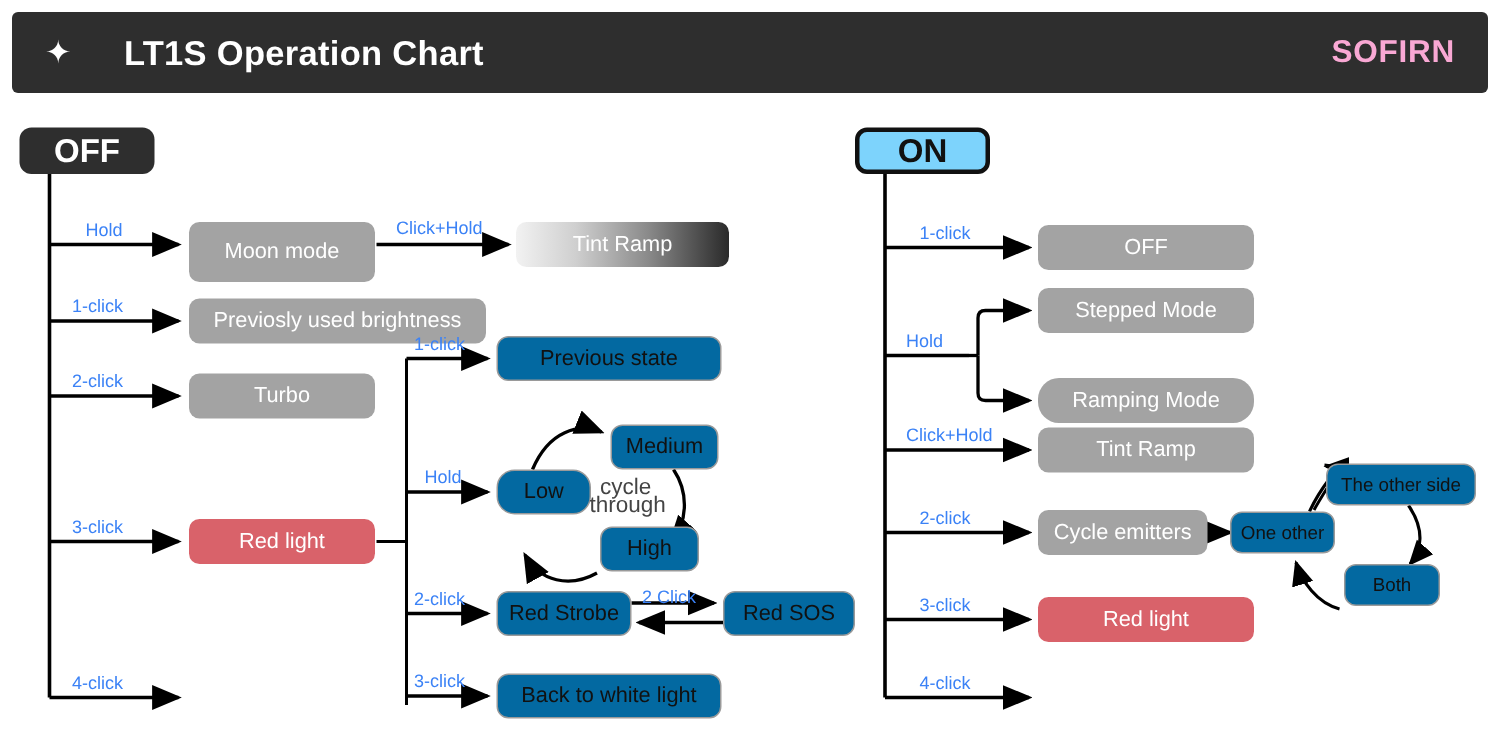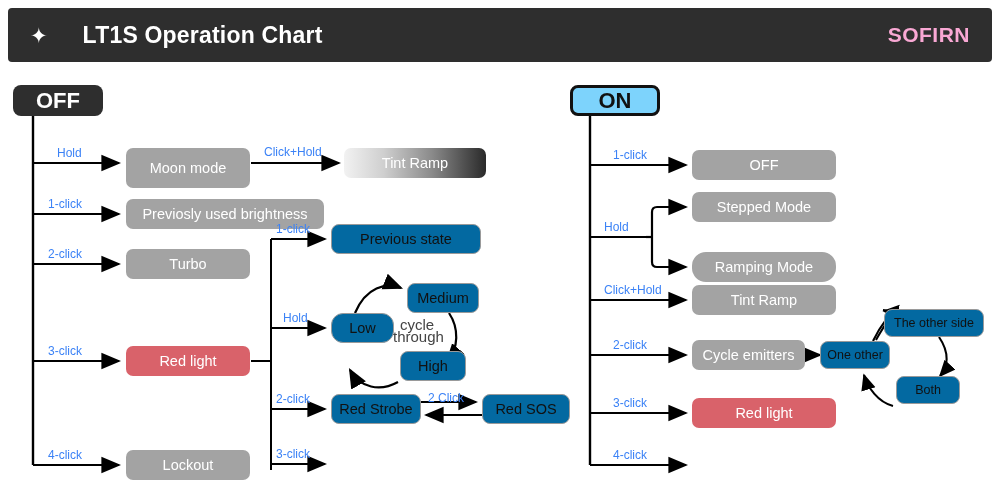--- a/index.html
+++ b/index.html
@@ -105,35 +105,35 @@
     <path d="M893,336 C878,332 868,318 864,305" stroke="#000" stroke-width="2.1" fill="none" marker-end="url(#arL)"></path>
   </svg>
 
   <div class="n root-off" style="left:13px;top:15px;width:90px;height:31px;">OFF</div>
 
   <div class="n gray" style="left:126px;top:78px;width:124px;height:40px;">Moon mode</div>
   <div class="n ramp" style="left:344px;top:78px;width:142px;height:30px;">Tint Ramp</div>
   <div class="n gray" style="left:126px;top:129px;width:198px;height:30px;">Previosly used brightness</div>
   <div class="n gray" style="left:126px;top:179px;width:124px;height:30px;">Turbo</div>
   <div class="n red" style="left:126px;top:276px;width:124px;height:30px;">Red light</div>
-  <div class="n gray" style="left:126px;top:380px;width:124px;height:30px;">Lockout</div>
 
   <span class="lbl" style="left:57px;top:76px;">Hold</span>
   <span class="lbl" style="left:264px;top:75px;">Click+Hold</span>
   <span class="lbl" style="left:48px;top:127px;">1-click</span>
   <span class="lbl" style="left:48px;top:177px;">2-click</span>
   <span class="lbl" style="left:48px;top:274px;">3-click</span>
   <span class="lbl" style="left:48px;top:378px;">4-click</span>
 
   <div class="n light" style="left:331px;top:154px;width:150px;height:30px;">Previous state</div>
   <div class="n light" style="left:331px;top:243px;width:63px;height:30px;border-radius:12px;">Low</div>
   <div class="n light" style="left:407px;top:213px;width:72px;height:30px;">Medium</div>
   <div class="n light" style="left:400px;top:281px;width:66px;height:30px;">High</div>
   <div class="n light" style="left:331px;top:324px;width:90px;height:30px;">Red Strobe</div>
   <div class="n light" style="left:482px;top:324px;width:88px;height:30px;">Red SOS</div>
+  <div class="n light" style="left:331px;top:379px;width:150px;height:30px;">Back to white light</div>
 
   <span class="lbl" style="left:276px;top:152px;">1-click</span>
   <span class="lbl" style="left:283px;top:241px;">Hold</span>
   <span class="lbl" style="left:276px;top:322px;">2-click</span>
   <span class="lbl" style="left:428px;top:321px;">2 Click</span>
   <span class="lbl" style="left:276px;top:377px;"></span>
   <span class="lbl" style="left:276px;top:377px;">3-click</span>
   <span class="lbl cyc" style="left:400px;top:247px;">cycle</span>
   <span class="lbl cyc" style="left:393px;top:259px;">through</span>
 

